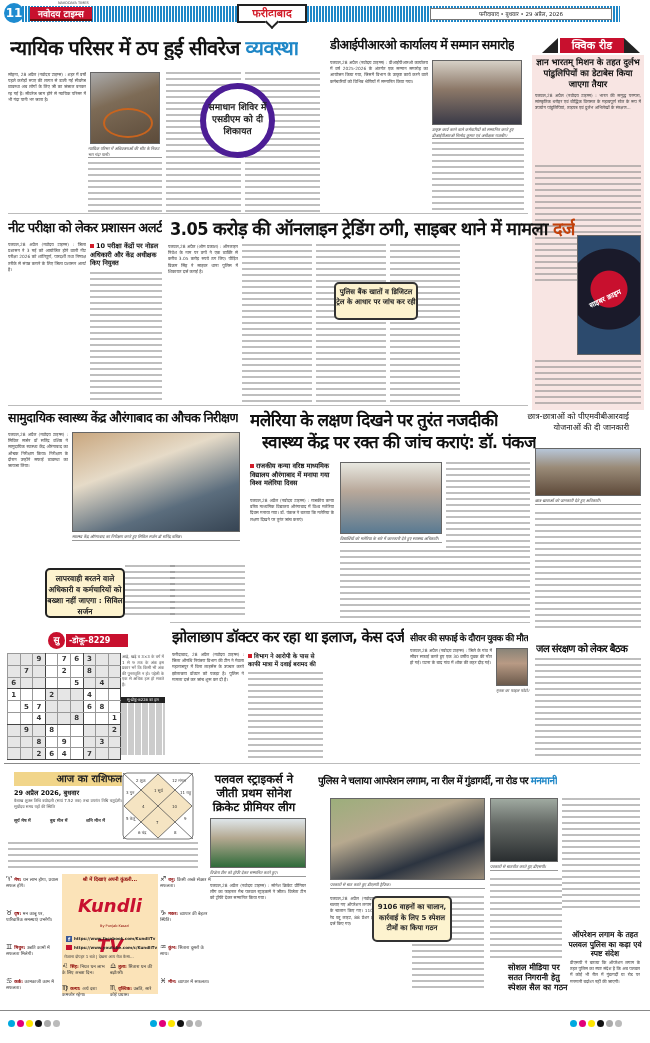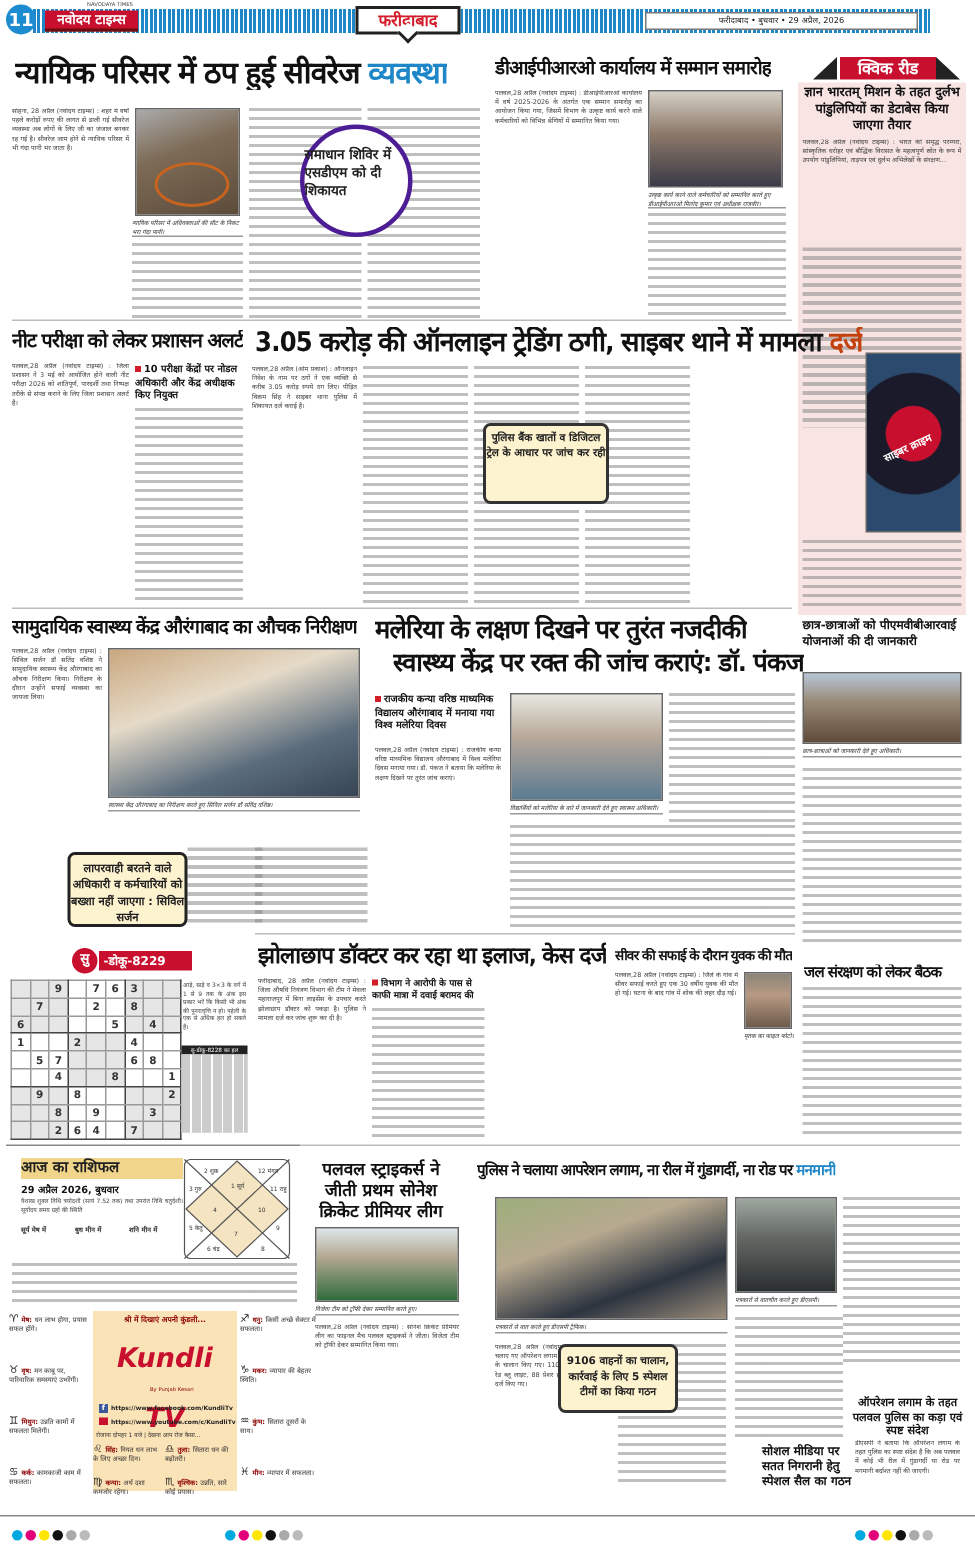--- a/index.html
+++ b/index.html
@@ -15,28 +15,28 @@
 .hdr-bar{left:22px;top:6px;width:598px;height:16px;background:repeating-linear-gradient(to right,#1f87c7 0,#1f87c7 2px,#fff 2px,#fff 3px)}
 .page-num{left:4px;top:3px;width:20px;height:20px;border-radius:50%;background:#1d8bd0;color:#fff;font-weight:bold;font-size:12px;text-align:center;line-height:20px}
 .logo{left:30px;top:7px;width:62px;height:14px;background:#c8102e;color:#fff;font-size:9px;font-weight:bold;line-height:14px;text-align:center;border-bottom:2px solid #6b0d0d}
 .logo-top{left:58px;top:1px;font-size:3.5px;color:#444}
 .city{left:237px;top:4px;width:70px;height:19px;background:#fff;border:2px solid #222;color:#d21d2a;font-weight:bold;font-size:11px;text-align:center;line-height:15px}
 .city:after{content:"";position:absolute;left:28px;bottom:-6px;width:8px;height:8px;background:#fff;border-right:2px solid #222;border-bottom:2px solid #222;transform:rotate(45deg)}
 .dateline{left:430px;top:8px;width:182px;height:12px;background:#fff;border:1px solid #777;font-size:5.5px;line-height:10px;text-align:center;color:#222}
 .quick{left:560px;top:38px;width:64px;height:15px;background:#c8102e;color:#fff;font-size:11px;font-weight:bold;text-align:center;line-height:15px}
 .pinkbox{background:#f8e5e3}
 .callout{background:#fdf3cf;border:2px solid #333;border-radius:5px;text-align:center;font-weight:bold;color:#222}
-.circle{border-radius:50%;background:#fff;border:3px solid #4c1d95;font-weight:bold;color:#222}
+.circle{border-radius:50%;background:#fff;border:6px solid #4c1d95;text-align:center;font-weight:bold;color:#222}
 .sud{border-collapse:collapse}
 .sud td{width:12.6px;height:11.8px;border:1px solid #999;font-size:7px;font-weight:bold;color:#333;text-align:center;padding:0}
 .sud td.g{background:#e6e6e6}
 .sud tr:nth-child(3n) td{border-bottom:1.5px solid #444}
 .sud td:nth-child(3n){border-right:1.5px solid #444}
 .sol{background:repeating-linear-gradient(to right,#ccc 0,#ccc 6px,#fff 6px,#fff 7px),#ccc}
-.rashi-title{background:#f1d58a;color:#222;font-weight:bold;font-size:10px;text-align:left}
+.rashi-title{background:#f1d58a;color:#222;font-weight:bold;font-size:10px;text-align:right}
 .reg{border-radius:50%;width:7px;height:7px;display:inline-block;margin-right:2px}
 .sign{font-size:4.5px;line-height:6px;color:#333}
 .sign b{color:#8b0000}
 .rule{background:#bbb}
 </style>
 </head>
 <body>
 
 <div class="abs hdr-bar"></div>
 <div class="abs page-num">11</div>
@@ -74,21 +74,21 @@
 <div class="abs" style="left:624px;top:38px;width:0;height:0;border-right:16px solid transparent;border-bottom:15px solid #222"></div>
 <div class="abs pinkbox" style="left:532px;top:55px;width:112px;height:355px"></div>
 <div class="abs" style="left:535px;top:57px;width:106px;font-size:8.5px;font-weight:bold;line-height:11px;text-align:center;color:#111">ज्ञान भारतम् मिशन के तहत दुर्लभ पांडुलिपियों का डेटाबेस किया जाएगा तैयार</div>
 <div class="abs txt" style="left:535px;top:93px;width:106px;height:70px">पलवल,28 अप्रैल (नवोदय टाइम्स) : भारत की समृद्ध परम्परा, सांस्कृतिक धरोहर एवं बौद्धिक विरासत के महत्वपूर्ण स्रोत के रूप में उपयोग पांडुलिपियां, ताड़पत्र एवं दुर्लभ अभिलेखों के संरक्षण...</div>
 <div class="abs txt txtfill" style="left:535px;top:165px;width:106px;height:120px"></div>
 <div class="abs photo" style="left:577px;top:235px;width:64px;height:120px;background:radial-gradient(circle at 50% 45%,#c8102e 0 18px,#1a1a2a 19px 40px,#2c4a6d 41px)">
   <div style="position:absolute;left:10px;top:58px;color:#fff;font-size:7px;font-weight:bold;transform:rotate(-25deg)">साइबर क्राइम</div>
 </div>
 <div class="abs txt txtfill" style="left:535px;top:360px;width:106px;height:45px"></div>
 
-<div class="abs" style="left:535px;top:412px;width:106px;font-size:8px;font-weight:bold;line-height:10.5px;text-align:left;color:#111">छात्र-छात्राओं को पीएमवीबीआरवाई योजनाओं की दी जानकारी</div>
+<div class="abs" style="left:523px;top:412px;width:106px;font-size:8px;font-weight:normal;line-height:10.5px;text-align:right;color:#111">छात्र-छात्राओं को पीएमवीबीआरवाई योजनाओं की दी जानकारी</div>
 <div class="abs photo" style="left:535px;top:448px;width:106px;height:48px;background:linear-gradient(180deg,#b7c6d8 0,#9a8b78 40%,#5e4a3a 100%)"></div>
 <div class="abs caption" style="left:535px;top:498px;width:106px">छात्र-छात्राओं को जानकारी देते हुए अधिकारी।</div>
 <div class="abs txt txtfill" style="left:535px;top:512px;width:106px;height:120px"></div>
 
 <div class="abs hl" style="left:536px;top:643px;font-size:10px;line-height:12px;width:108px">जल संरक्षण को लेकर बैठक</div>
 <div class="abs txt txtfill" style="left:535px;top:658px;width:106px;height:98px"></div>
 
 <div class="abs rule" style="left:8px;top:213px;width:520px;height:1px"></div>
 <div class="abs hl" style="left:8px;top:220px;font-size:13px;line-height:16px">नीट परीक्षा को लेकर प्रशासन अलर्ट</div>
 <div class="abs txt" style="left:8px;top:242px;width:78px;height:160px">
@@ -100,21 +100,21 @@
 <div class="abs hl" style="left:170px;top:218px;font-size:18px;line-height:22px">
   <span>3.05 करोड़ की ऑनलाइन ट्रेडिंग ठगी, साइबर थाने में मामला</span>
   <span style="color:#c2410c">दर्ज</span>
 </div>
 <div class="abs txt" style="left:168px;top:244px;width:70px;height:160px">
   <span>पलवल,28 अप्रैल (ओम प्रकाश) :</span> <span>ऑनलाइन निवेश के नाम पर ठगों ने एक व्यक्ति से करीब 3.05 करोड़ रुपये ठग लिए। पीड़ित विक्रम सिंह ने साइबर थाना पुलिस में शिकायत दर्ज कराई है।</span>
 </div>
 <div class="abs txt txtfill" style="left:242px;top:244px;width:70px;height:160px"></div>
 <div class="abs txt txtfill" style="left:316px;top:244px;width:70px;height:160px"></div>
 <div class="abs txt txtfill" style="left:390px;top:244px;width:70px;height:160px"></div>
-<div class="abs callout" style="left:322px;top:282px;width:84px;height:54px;font-size:7px;line-height:10px;padding-top:3px">पुलिस बैंक खातों व डिजिटल ट्रेल के आधार पर जांच कर रही</div>
+<div class="abs callout" style="left:334px;top:282px;width:84px;height:38px;font-size:7px;line-height:10px;padding-top:3px">पुलिस बैंक खातों व डिजिटल ट्रेल के आधार पर जांच कर रही</div>
 
 <div class="abs rule" style="left:8px;top:405px;width:520px;height:1px"></div>
 <div class="abs hl" style="left:8px;top:410px;font-size:12.5px;line-height:16px">सामुदायिक स्वास्थ्य केंद्र औरंगाबाद का औचक निरीक्षण</div>
 <div class="abs txt" style="left:8px;top:432px;width:60px;height:160px">
   <span>पलवल,28 अप्रैल (नवोदय टाइम्स) :</span> <span>सिविल सर्जन डॉ सतिंद्र वशिष्ठ ने सामुदायिक स्वास्थ्य केंद्र औरंगाबाद का औचक निरीक्षण किया। निरीक्षण के दौरान उन्होंने सफाई व्यवस्था का जायजा लिया।</span>
 </div>
 <div class="abs photo" style="left:72px;top:432px;width:168px;height:100px;background:linear-gradient(160deg,#c9a77f 0,#e6dbc8 35%,#5b6d7d 70%,#364453 100%)"></div>
 <div class="abs caption" style="left:72px;top:534px;width:168px">स्वास्थ्य केंद्र औरंगाबाद का निरीक्षण करते हुए सिविल सर्जन डॉ सतिंद्र वशिष्ठ।</div>
 <div class="abs txt txtfill" style="left:125px;top:565px;width:50px;height:50px"></div>
 <div class="abs txt txtfill" style="left:170px;top:565px;width:75px;height:50px"></div>

